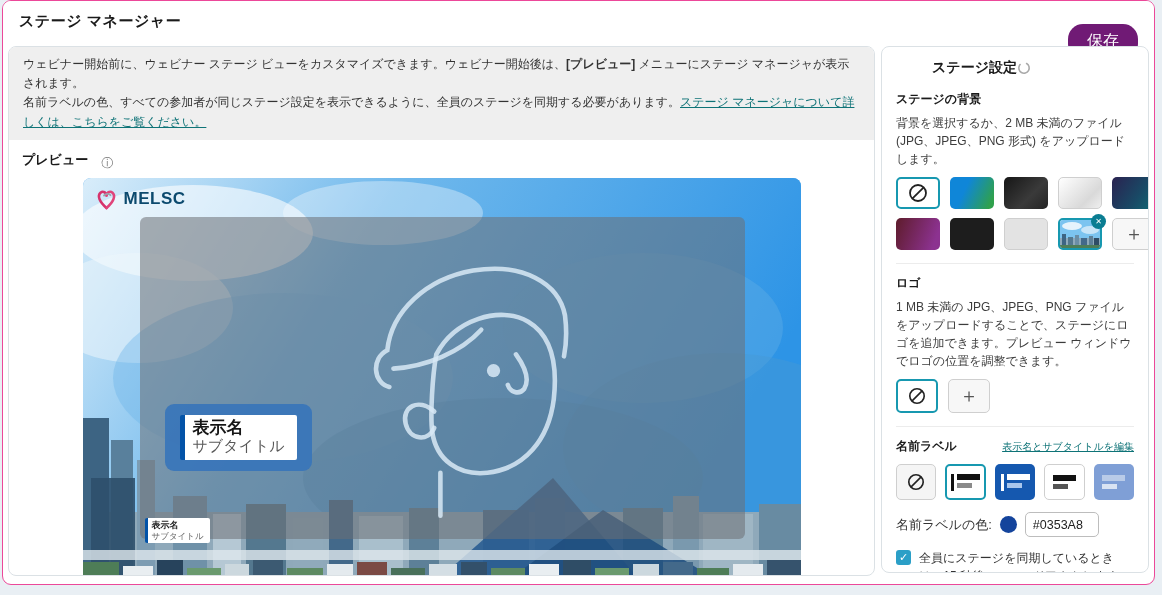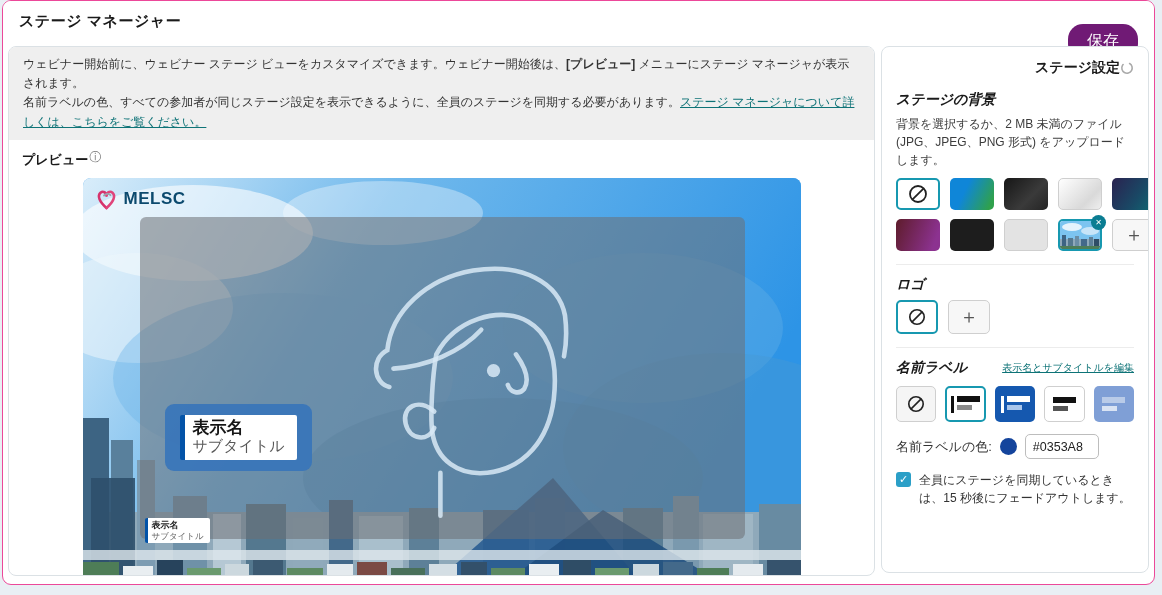--- a/index.html
+++ b/index.html
@@ -19,21 +19,21 @@
   .card { border:1px solid #dbe1e5; border-radius:8px; background:#fff; overflow:hidden; }
   .left-card { flex:1; height:530px; }
   .right-card { width:268px; height:527px; padding:12px 14px 10px 14px; }
 
   
   .banner { background:#efefef; padding:8px 14px; font-size:12px; line-height:1.6; color:#333; }
   .banner b { font-weight:bold; }
   a.tlink { color:#0e7377; text-decoration:underline; cursor:pointer; }
 
   
-  .pv-head { display:flex; align-items:flex-start; gap:1px; margin:11px 0 9px 13px; }
+  .pv-head { display:flex; align-items:flex-end; gap:13px; margin:11px 0 9px 13px; }
   .pv-title { font-size:13px; font-weight:bold; }
   .info-ic { font-size:12px; color:#777; line-height:1; }
 
   
   .stage { position:relative; width:718px; height:406px; margin:0 auto; border-radius:8px; overflow:hidden; background:#5aabea; }
   .stage svg.bg { position:absolute; inset:0; display:block; }
   .logo { position:absolute; left:12px; top:9px; display:flex; align-items:center; gap:5px; }
   .logo-text { font-size:17px; font-weight:bold; color:#0c4a6e; letter-spacing:.5px; }
   .overlay { position:absolute; left:57px; top:39px; width:605px; height:322px;
              background:rgba(108,112,116,.55); border-radius:6px; }
@@ -44,23 +44,23 @@
   .biglabel { background:#fff; border-left:5px solid #0353A8; border-radius:2px; padding:3px 12px 5px 8px; }
   .biglabel .nm { font-size:17px; font-weight:bold; color:#161616; line-height:1.15; }
   .biglabel .sub { font-size:15px; color:#585858; line-height:1.15; }
 
   .smalllabel { position:absolute; left:62px; top:340px; background:#fff; border-left:3px solid #0353A8;
                 border-radius:2px; padding:2px 6px 2px 4px; }
   .smalllabel .nm { font-size:9px; font-weight:bold; color:#222; line-height:1.2; }
   .smalllabel .sub { font-size:8.5px; color:#666; line-height:1.2; }
 
   
-  .rp-head { display:flex; align-items:center; justify-content:flex-end; margin-bottom:14px; }
+  .rp-head { display:flex; align-items:center; justify-content:flex-start; margin-bottom:14px;margin-left:36px; }
   .rp-title { font-size:14px; font-weight:bold; }
-  .sec-h { font-size:14px; font-weight:bold; margin-bottom:6px;font-style:italic; }
+  .sec-h { font-size:12px; font-weight:bold; margin-bottom:6px; }
   .desc { font-size:12px; line-height:1.5; color:#3c3c3c; margin-bottom:9px; }
   .hr { border-top:1px solid #ececec; margin:13px 0 11px 0; }
 
   .thumb-grid { display:grid; grid-template-columns:repeat(5,44px); gap:9px 10px; }
   .thumb { width:44px; height:32px; border-radius:5px; border:1px solid #cfcfcf; cursor:pointer; position:relative;
            display:flex; align-items:center; justify-content:center; background:#fff; }
   .thumb.sel { border:2px solid #1798b0; }
   .t-bluegreen { background:linear-gradient(115deg,#0f86d8 35%,#2fa14c 90%); border:none; }
   .t-darkwave { background:linear-gradient(135deg,#161616,#3a3a3a 60%,#242424); border:none; }
   .t-silk { background:linear-gradient(135deg,#ffffff,#d9d9d9 70%,#efefef); }
@@ -271,20 +271,21 @@
             <rect x="0" y="25" width="40" height="3" fill="#4e7d57"></rect>
           </svg>
           <span class="badge">✕</span>
         </div>
         <div class="thumb t-plus">＋</div>
       </div>
 
       <div class="hr"></div>
 
       <div class="sec-h">ロゴ</div>
+      <div class="desc">1 MB 未満の JPG、JPEG、PNG ファイルをアップロードすることで、ステージにロゴを追加できます。プレビュー ウィンドウでロゴの位置を調整できます。</div>
       <div class="logo-btns">
         <div class="sq-btn sel">
           <svg width="18" height="18" viewBox="0 0 20 20">
             <circle cx="10" cy="10" r="8" fill="none" stroke="#222" stroke-width="1.8"></circle>
             <line x1="4.3" y1="15.7" x2="15.7" y2="4.3" stroke="#222" stroke-width="1.8"></line>
           </svg>
         </div>
         <div class="sq-btn plusbg">＋</div>
       </div>
 

